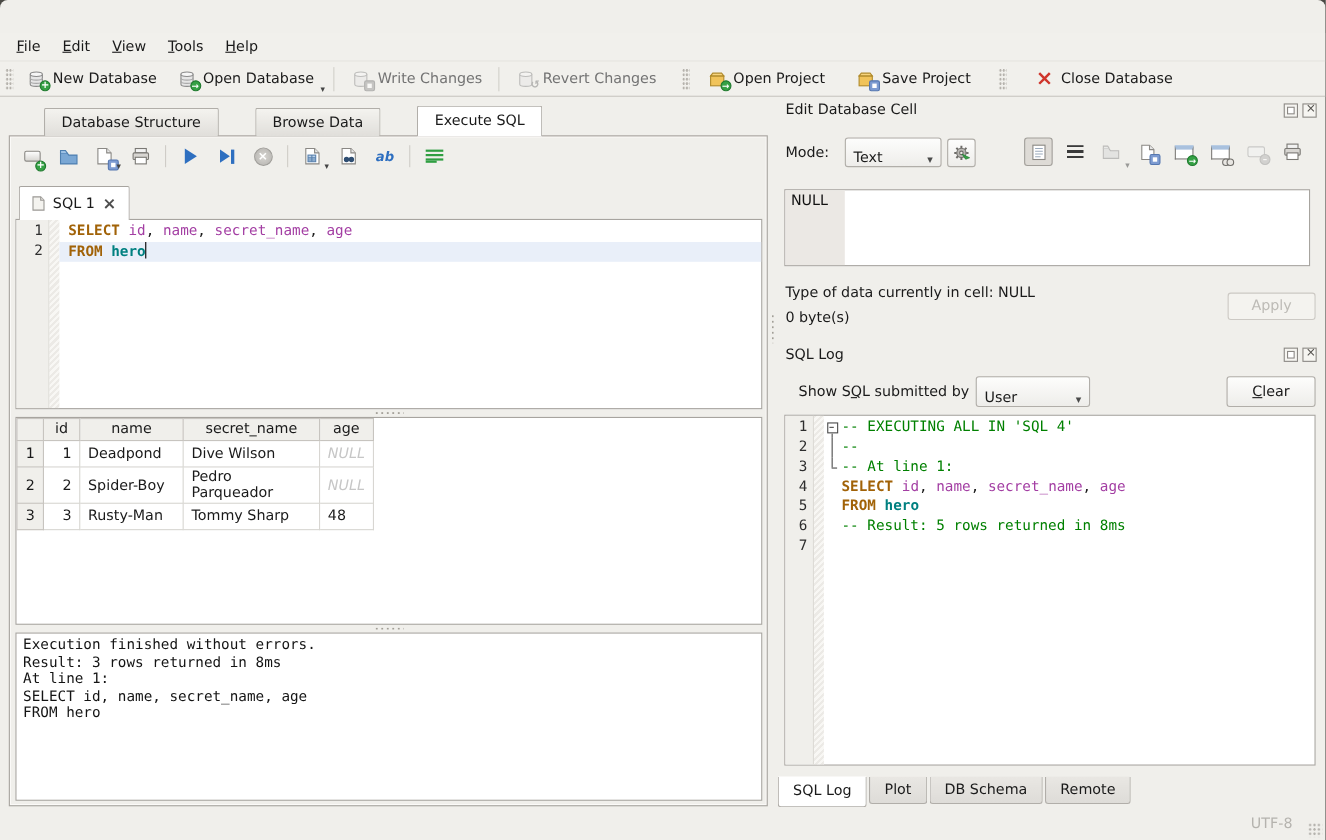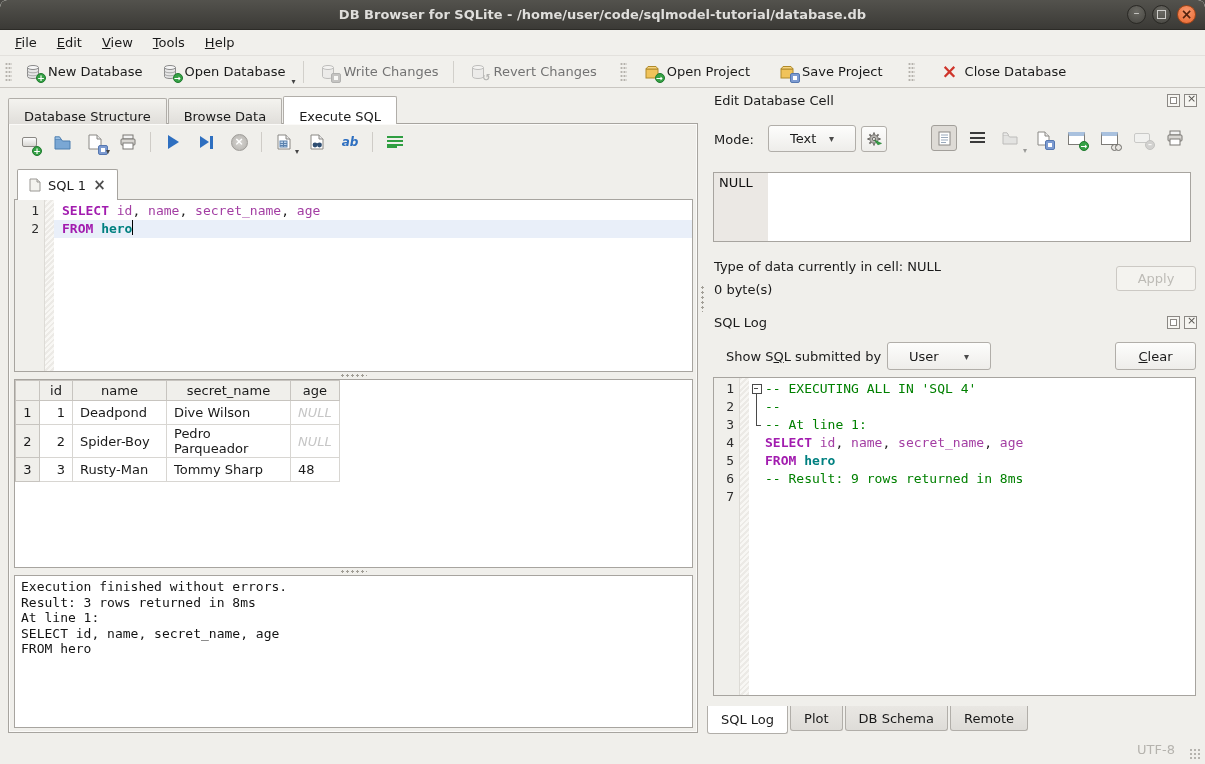--- a/index.html
+++ b/index.html
@@ -49,22 +49,22 @@
   .b-chain::before,.b-chain::after{content:"";position:absolute;width:5px;height:5px;border:1.5px solid #6f6d69;
     border-radius:50%;background:#e8e6e2;top:2px;}
   .b-chain::before{left:0;}
   .b-chain::after{left:4px;}
   .xred::after{content:"×";color:#cf352b;font:bold 19px/15px "DejaVu Sans",sans-serif;}
   .tb-caret{align-self:flex-end;margin:0 2px 1px -3px;color:#444;font-size:8px;}
   .tb-caret::after{content:"▾";}
 
   
   .tabs-row{position:absolute;left:8px;top:96px;display:flex;align-items:flex-end;z-index:3;}
-  .main-tab{height:26px;display:flex;align-items:flex-end;padding:0 15px;margin-right:1px;
-    background:linear-gradient(#f4f3ef,#e0deda);border:1px solid #b1aea9;border-bottom:none;border-radius:2px 2px 0 0;}
+  .main-tab{height:26px;display:flex;align-items:center;padding:0 15px;margin-right:1px;
+    background:linear-gradient(#f4f3ef,#e0deda);border:1px solid #b1aea9;border-bottom:none;border-radius:2px 2px 0 0;margin-left:32px;}
   .main-tab.active{background:#fff;height:28px;position:relative;z-index:4;}
 
   
   #left-pane{position:absolute;left:8px;top:123px;width:690px;height:610px;border:1px solid #a7a49f;
     background:#f0efeb;box-shadow:inset 0 0 0 1px #fbfaf8;}
 
   .sqltb{position:absolute;left:9px;top:8px;display:flex;align-items:center;gap:11px;}
   .sicon{position:relative;width:22px;height:20px;display:flex;align-items:center;justify-content:center;}
   .s-sep{width:1px;height:20px;background:#cfccc7;}
   .tabrect{width:15px;height:10px;border:1px solid #8a8884;border-radius:2px;background:linear-gradient(#fdfdfd,#d9d7d3);}
@@ -88,21 +88,21 @@
   .tab-close::after{content:"×";}
   #editor{position:absolute;left:5px;top:75px;width:679px;height:173px;background:#fff;border:1px solid #a7a49f;
     display:flex;font:13px "DejaVu Sans Mono","Liberation Mono",monospace;}
   .gutter{width:30px;background:#f0efeb;border-right:1px solid #dddbd6;color:#2e2e2e;text-align:right;
     padding:2px 5px 0 0;flex:none;}
   .ln{height:18px;line-height:18px;}
   .hatch{width:9px;flex:none;background:repeating-linear-gradient(135deg,#eceae6 0 2px,#f8f7f4 2px 4px);}
   .codecol{flex:1;padding-top:2px;}
   .code-line{height:18px;line-height:18px;padding-left:8px;white-space:pre;}
   .code-line.current{background:#e9eff9;}
-  .tok-kw{color:#a21caf;font-weight:bold;}
+  .tok-kw{color:#a16207;font-weight:bold;}
   .tok-id{color:#a33ea3;}
   .tok-tbl{color:#008080;font-weight:bold;}
   .tok-pl{color:#1c1c1c;}
   .tok-comment{color:#008000;}
   .caret-i{display:inline-block;width:1px;height:15px;background:#000;vertical-align:-2px;}
 
   .hsplit{position:absolute;left:5px;width:679px;height:7px;display:flex;align-items:center;justify-content:center;}
   .hsplit::after{content:"";width:27px;height:3px;
     background:radial-gradient(circle,#a19e96 1px,transparent 1.2px);background-size:5px 3px;}
 
@@ -123,21 +123,21 @@
     background:radial-gradient(circle,#a19e96 1px,transparent 1.2px);background-size:3px 5px;}
 
   
   .dock-title{position:absolute;left:714px;font-size:13px;}
   .dock-btns{position:absolute;right:8px;display:flex;gap:4px;}
   .dbtn{width:13px;height:13px;border:1px solid #8b8884;background:#f6f5f1;position:relative;}
   .dbtn.float::after{content:"";position:absolute;left:2px;top:2px;width:5px;height:5px;border:1px solid #8b8884;background:#fff;}
   .dbtn.closex::after{content:"×";position:absolute;left:2px;top:-3px;font-size:11px;color:#55534f;}
 
   .qbtn{background:linear-gradient(#fdfdfc,#eeedea);border:1px solid #b1aea9;border-radius:3px;color:#1a1a1a;}
-  .qsel{display:flex;align-items:center;justify-content:space-between;padding:0 21px;}
+  .qsel{display:flex;align-items:flex-end;justify-content:space-between;padding:0 7px;}
   .sel-caret{color:#4a4a4a;font-size:10px;}
   .sel-caret::after{content:"▾";}
 
   #mode-label{position:absolute;left:714px;top:132px;}
   #mode-select{position:absolute;left:768px;top:125px;width:88px;height:27px;}
   #gear-btn{position:absolute;left:861px;top:126px;width:26px;height:26px;display:flex;align-items:center;justify-content:center;}
 
   #cell-icons{position:absolute;left:931px;top:125px;display:flex;gap:7px;align-items:center;}
   .cicon{position:relative;width:26px;height:26px;display:flex;align-items:center;justify-content:center;}
   .cicon.selected{background:#dedbd6;border:1px solid #a29f9a;border-radius:3px;}
@@ -185,28 +185,20 @@
   #grip{position:absolute;right:3px;bottom:3px;width:13px;height:13px;
     background:radial-gradient(circle,#b5b3ae 1px,transparent 1.2px);background-size:4px 4px;}
 
   svg{display:block;}
 </style>
 </head>
 <body>
 
 <div id="window">
 
-  <div class="titlebar">
-    <span class="win-title">DB Browser for SQLite - /home/user/code/sqlmodel-tutorial/database.db</span>
-    <div class="win-controls">
-      <span class="wc min"></span>
-      <span class="wc max"></span>
-      <span class="wc close"></span>
-    </div>
-  </div>
 
   <div class="menubar">
     <span class="menu-item"><u>F</u>ile</span>
     <span class="menu-item"><u>E</u>dit</span>
     <span class="menu-item"><u>V</u>iew</span>
     <span class="menu-item"><u>T</u>ools</span>
     <span class="menu-item"><u>H</u>elp</span>
   </div>
 
   <div class="toolbar">
@@ -558,21 +550,21 @@
       <div class="log-row">
           <span class="fold"></span>
           <span class="ltext"><span class="tok-kw">SELECT</span><span class="tok-pl"> </span><span class="tok-id">id</span><span class="tok-pl">, </span><span class="tok-id">name</span><span class="tok-pl">, </span><span class="tok-id">secret_name</span><span class="tok-pl">, </span><span class="tok-id">age</span></span>
         </div>
       <div class="log-row">
           <span class="fold"></span>
           <span class="ltext"><span class="tok-kw">FROM</span><span class="tok-pl"> </span><span class="tok-tbl">hero</span></span>
         </div>
       <div class="log-row">
           <span class="fold"></span>
-          <span class="ltext tok-comment">-- Result: 9 rows returned in 8ms</span>
+          <span class="ltext tok-comment">-- Result: 5 rows returned in 8ms</span>
         </div>
       <div class="log-row">
           <span class="fold"></span>
           <span class="ltext"></span>
         </div>
     </div>
   </div>
 
   <div id="bottom-tabs">
     <div class="btab active">

